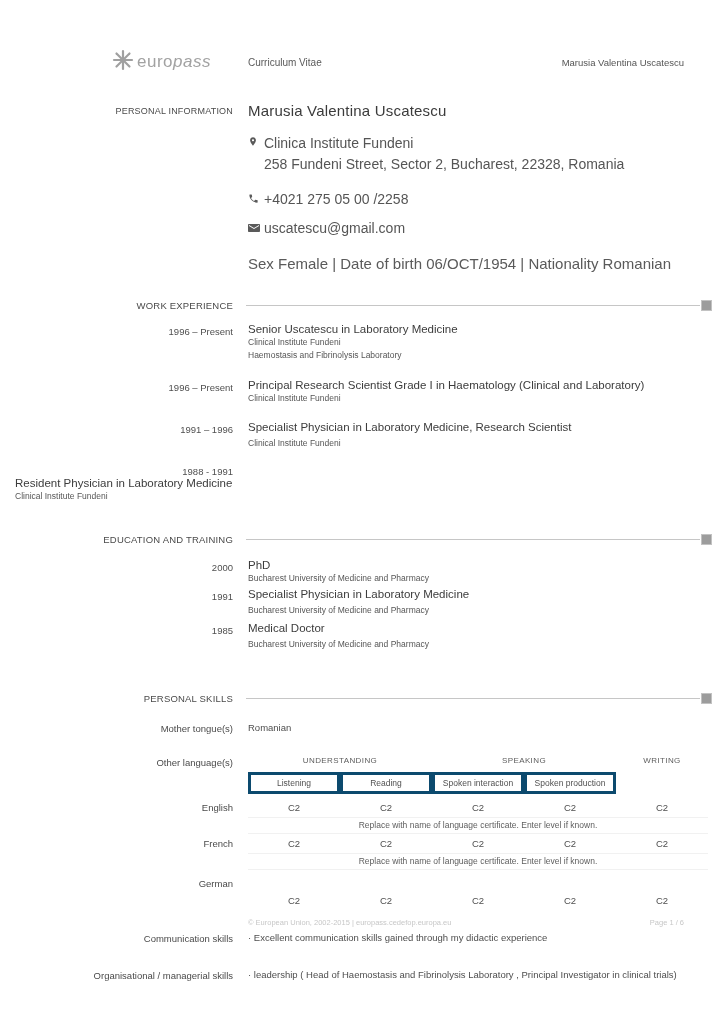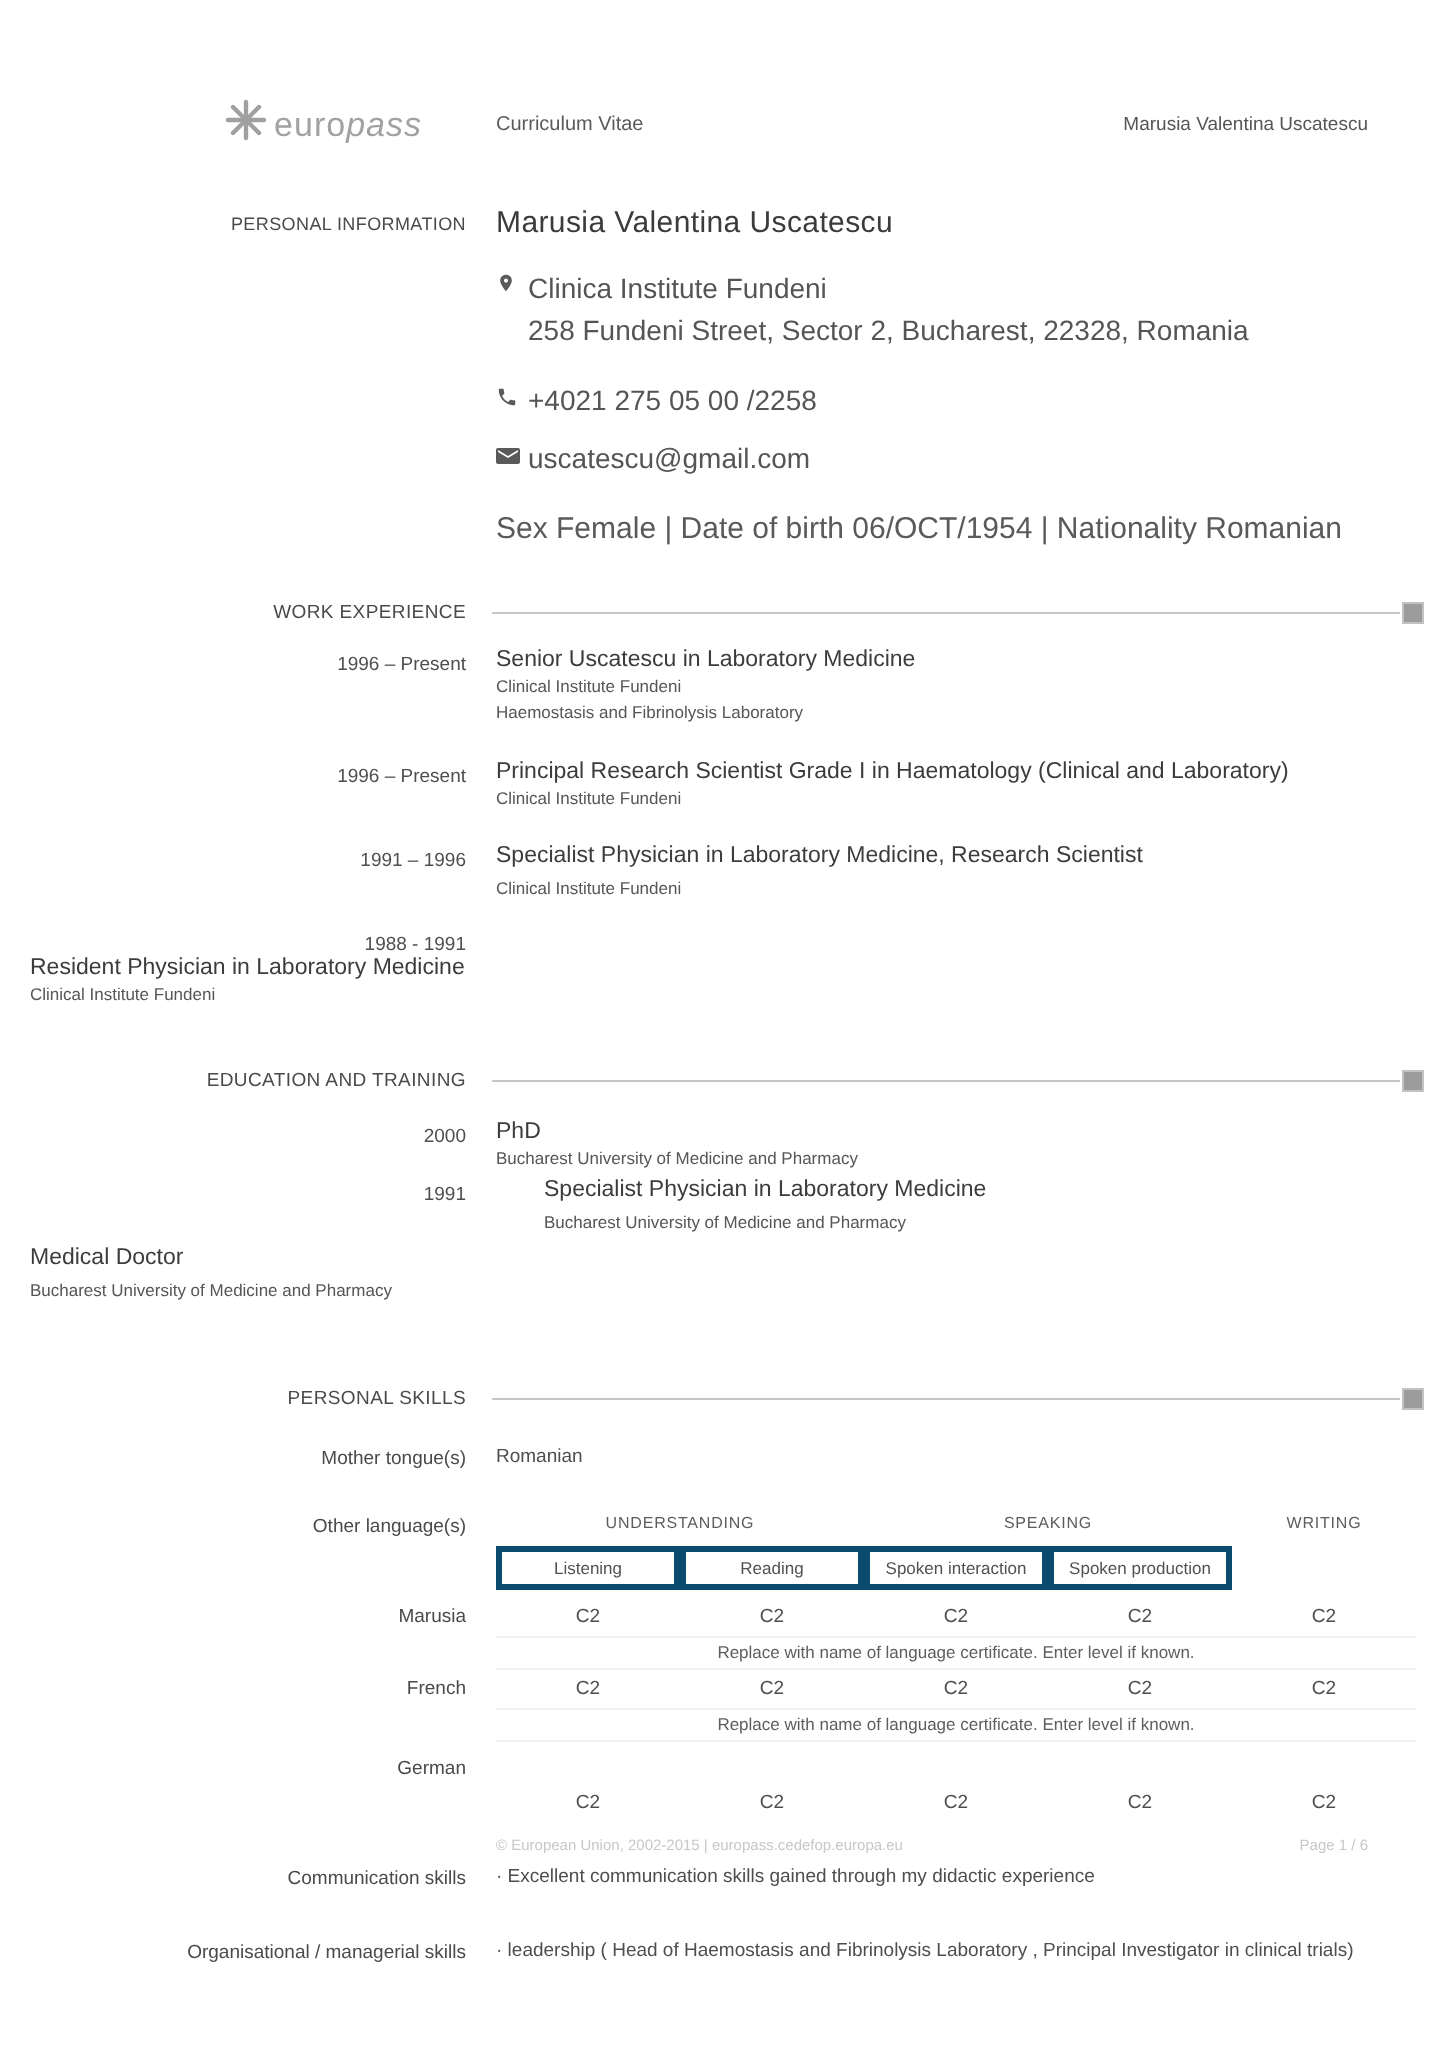--- a/index.html
+++ b/index.html
@@ -177,29 +177,30 @@
   </div>
 
   <div class="entry" style="margin-top:14px;">
     <div class="date">2000</div>
     <div class="body">
       <div class="title">PhD</div>
       <div class="sub">Bucharest University of Medicine and Pharmacy</div>
     </div>
   </div>
 
-  <div class="entry" style="margin-top:4px;gap:24px;">
+  <div class="entry" style="margin-top:4px;">
     <div class="date">1991</div>
     <div class="body">
       <div class="title">Specialist Physician in Laboratory Medicine</div>
       <div class="sub" style="margin-top:4px;">Bucharest University of Medicine and Pharmacy</div>
     </div>
   </div>
 
   <div class="entry" style="margin-top:6px;">
+    <div class="date">1985</div>
     <div class="body">
       <div class="title">Medical Doctor</div>
       <div class="sub" style="margin-top:4px;">Bucharest University of Medicine and Pharmacy</div>
     </div>
   </div>
 
   <div class="sec" style="margin-top:42px;">
     <div class="sec-lbl">PERSONAL SKILLS</div>
     <div class="sec-rule">
         <span class="line"></span>
@@ -224,21 +225,21 @@
         <div class="cell">Listening</div>
         <div class="cell">Reading</div>
         <div class="cell">Spoken interaction</div>
         <div class="cell">Spoken production</div>
         <div class="cell empty"></div>
       </div>
     </div>
   </div>
 
   <div class="row" style="margin-top:4px;">
-    <div class="lbl lang-lbl" style="padding-top:4px;">Marusia</div>
+    <div class="lbl lang-lbl" style="padding-top:4px;">English</div>
     <div class="content">
       <div class="cols5">
         <div class="cell lvl">C2</div>
         <div class="cell lvl">C2</div>
         <div class="cell lvl">C2</div>
         <div class="cell lvl">C2</div>
         <div class="cell lvl">C2</div>
       </div>
       <div class="note">Replace with name of language certificate. Enter level if known.</div>
     </div>

